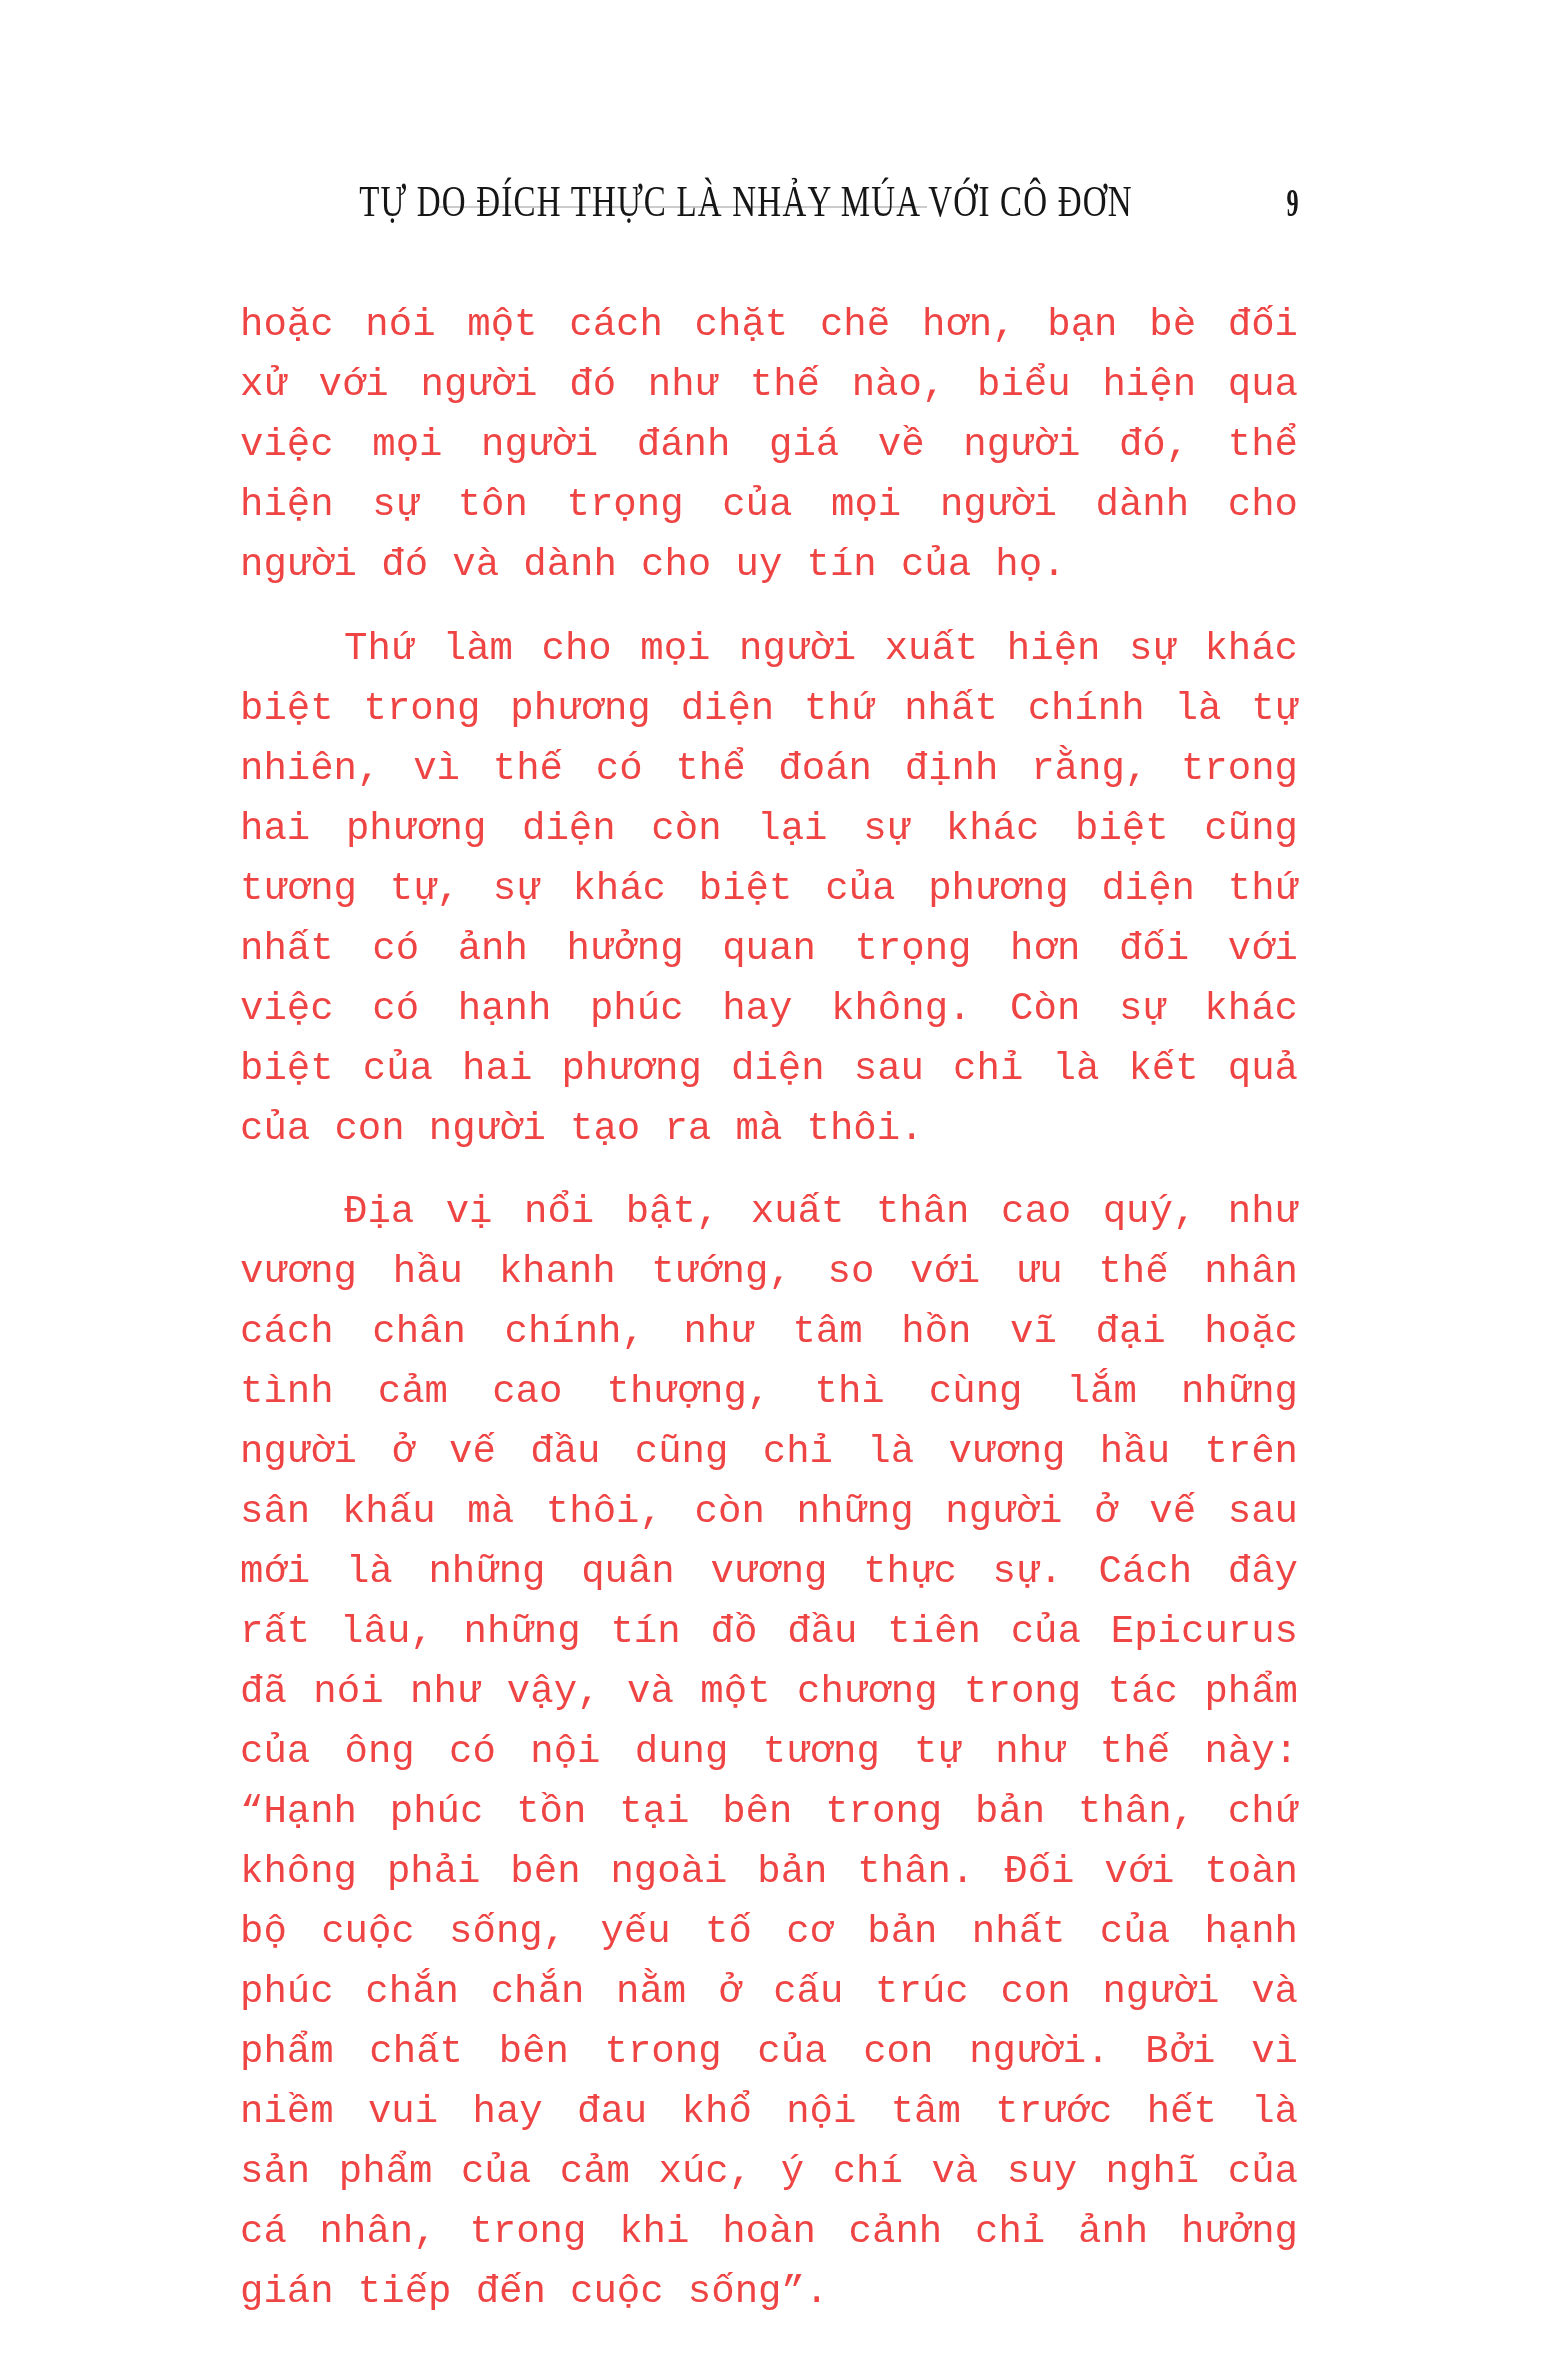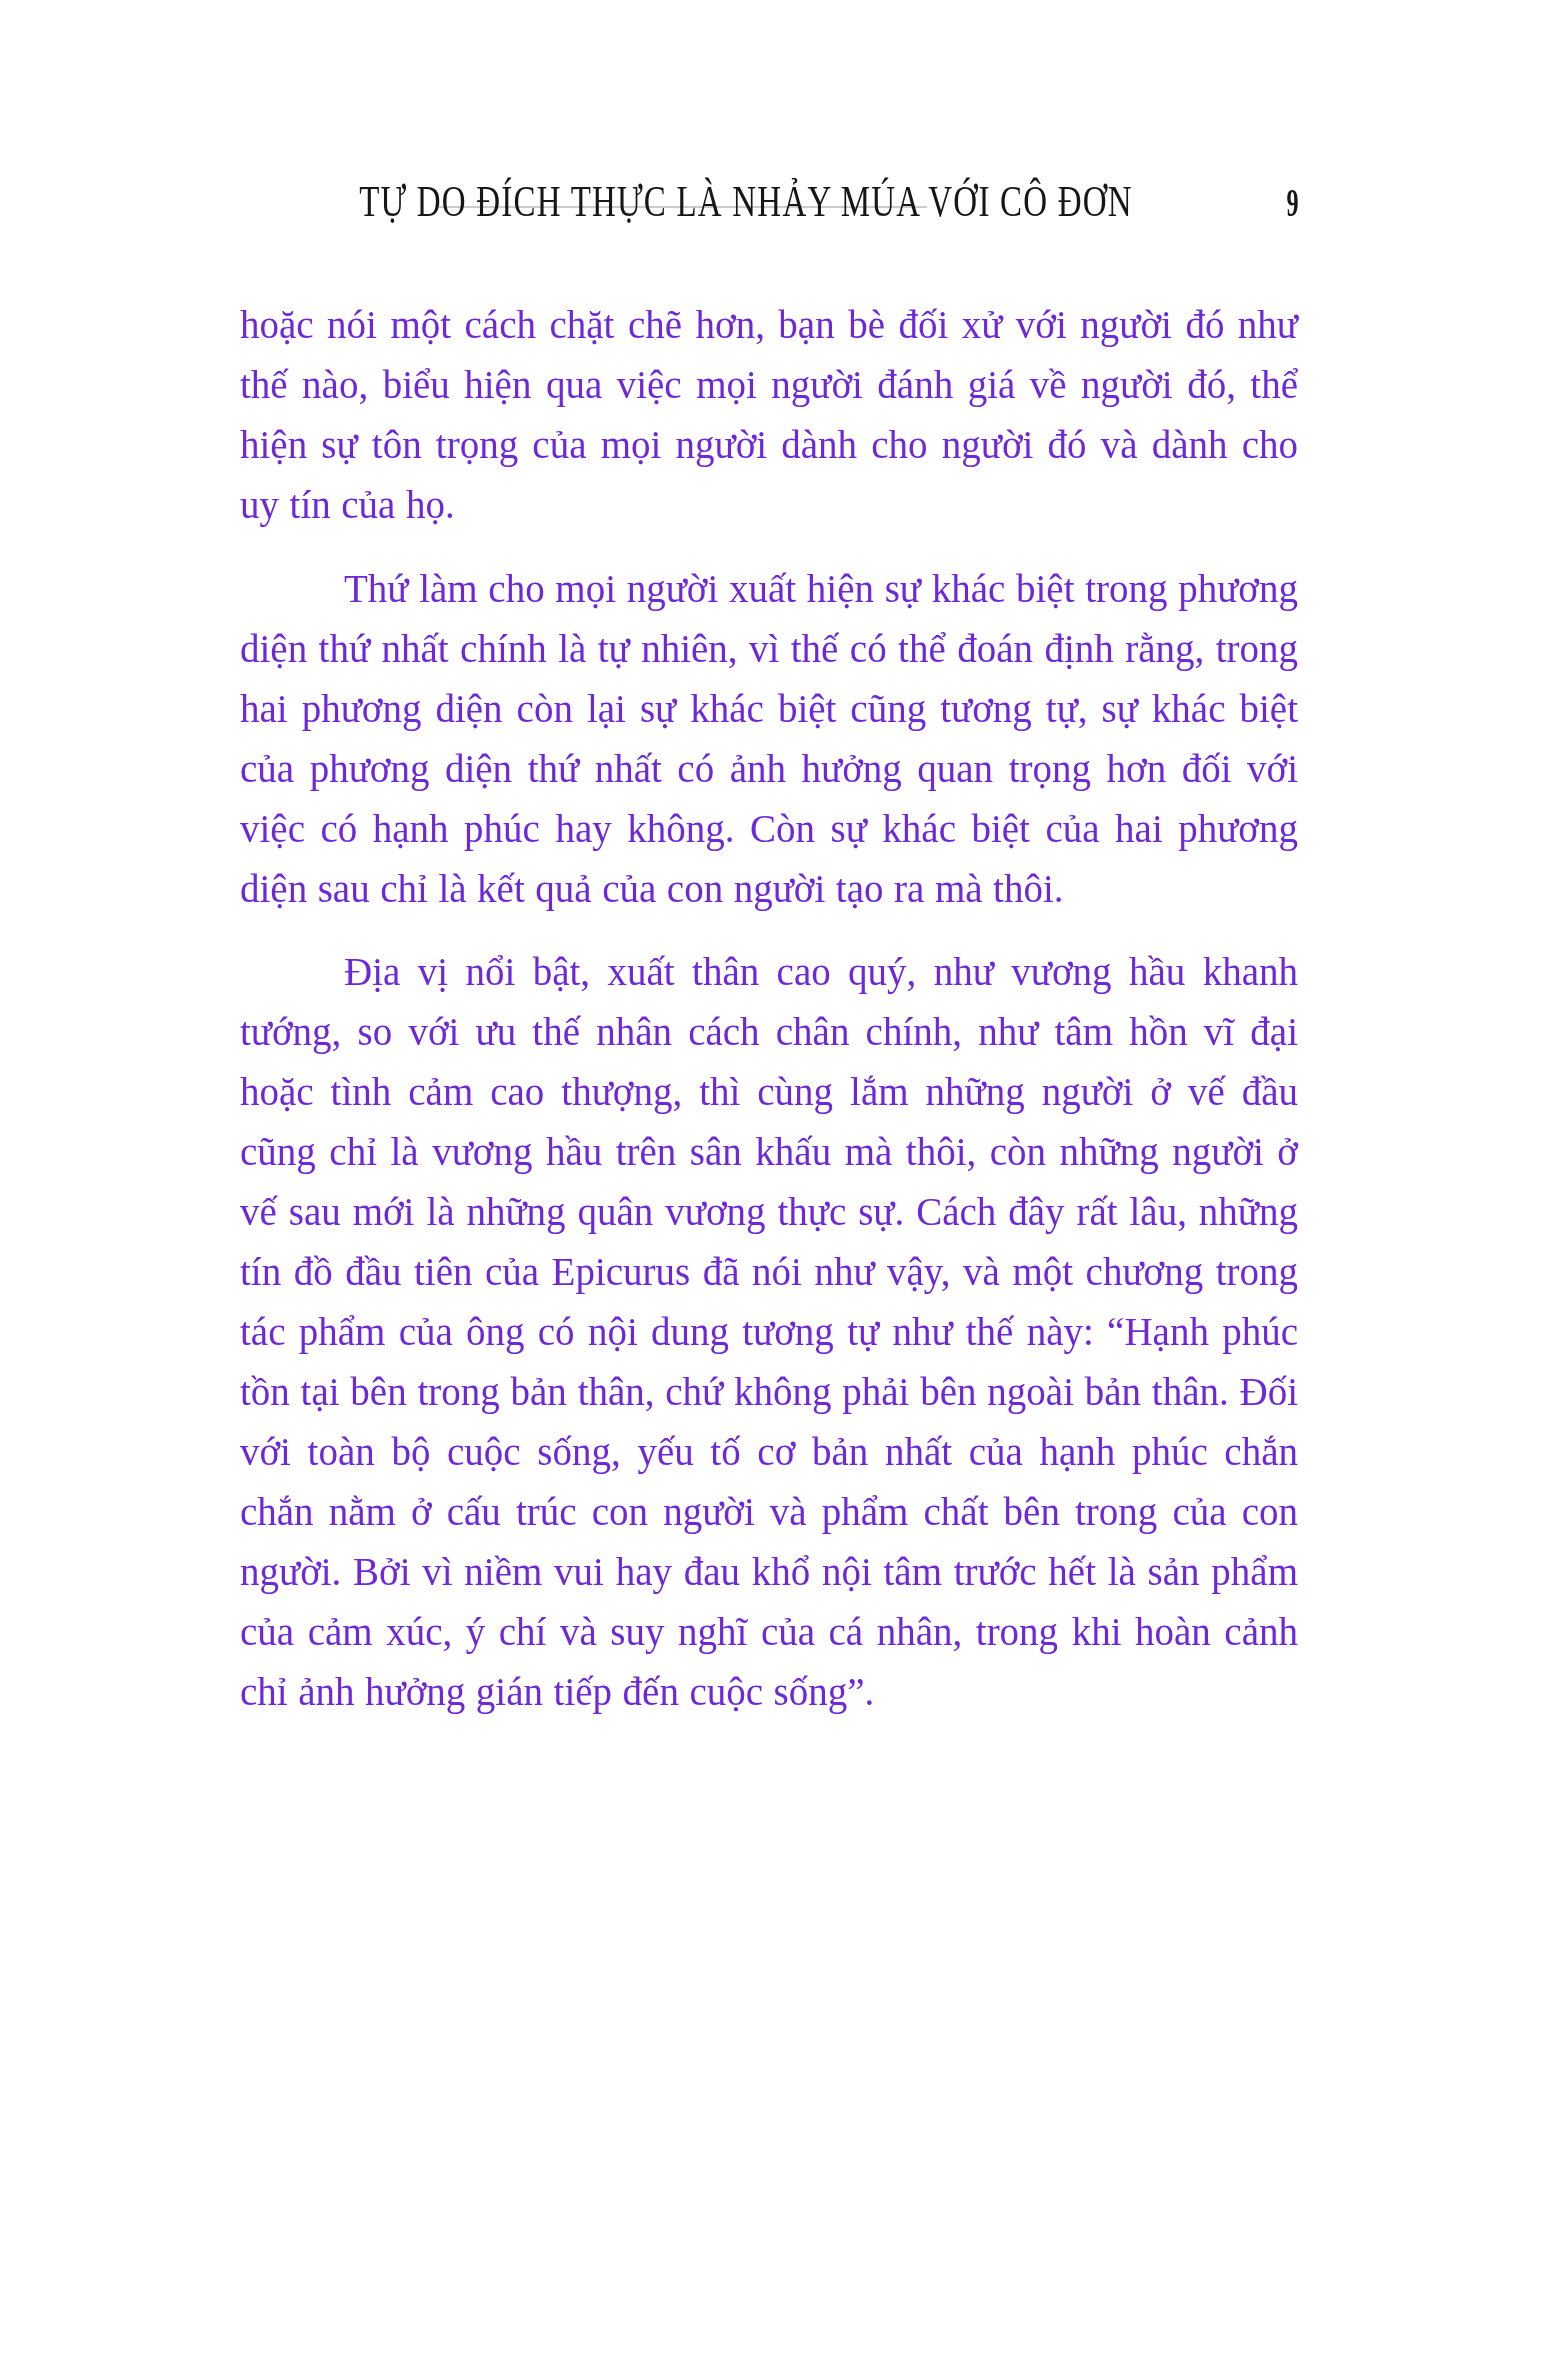--- a/index.html
+++ b/index.html
@@ -62,25 +62,25 @@
     transform: scaleY(1.3) scaleX(0.78);
     transform-origin: 100% 90%;
     color: #161616;
   }
   
   .page-body {
     position: absolute;
     left: 240px;
     top: 295px;
     width: 1058px;
-    font-family: Liberation Serif, serif;
+    font-family: Liberation Mono, monospace;
     font-size: 39px;
     line-height: 60px;
     text-align: justify;
-    color: #6d28d9;
+    color: #ef4444;
   }
   .para {
     margin: 0 0 23.6px 0;
     text-indent: 104px;
     word-spacing: 0.8px;
   }
   .para.continued {
     text-indent: 0;
   }
 </style>

